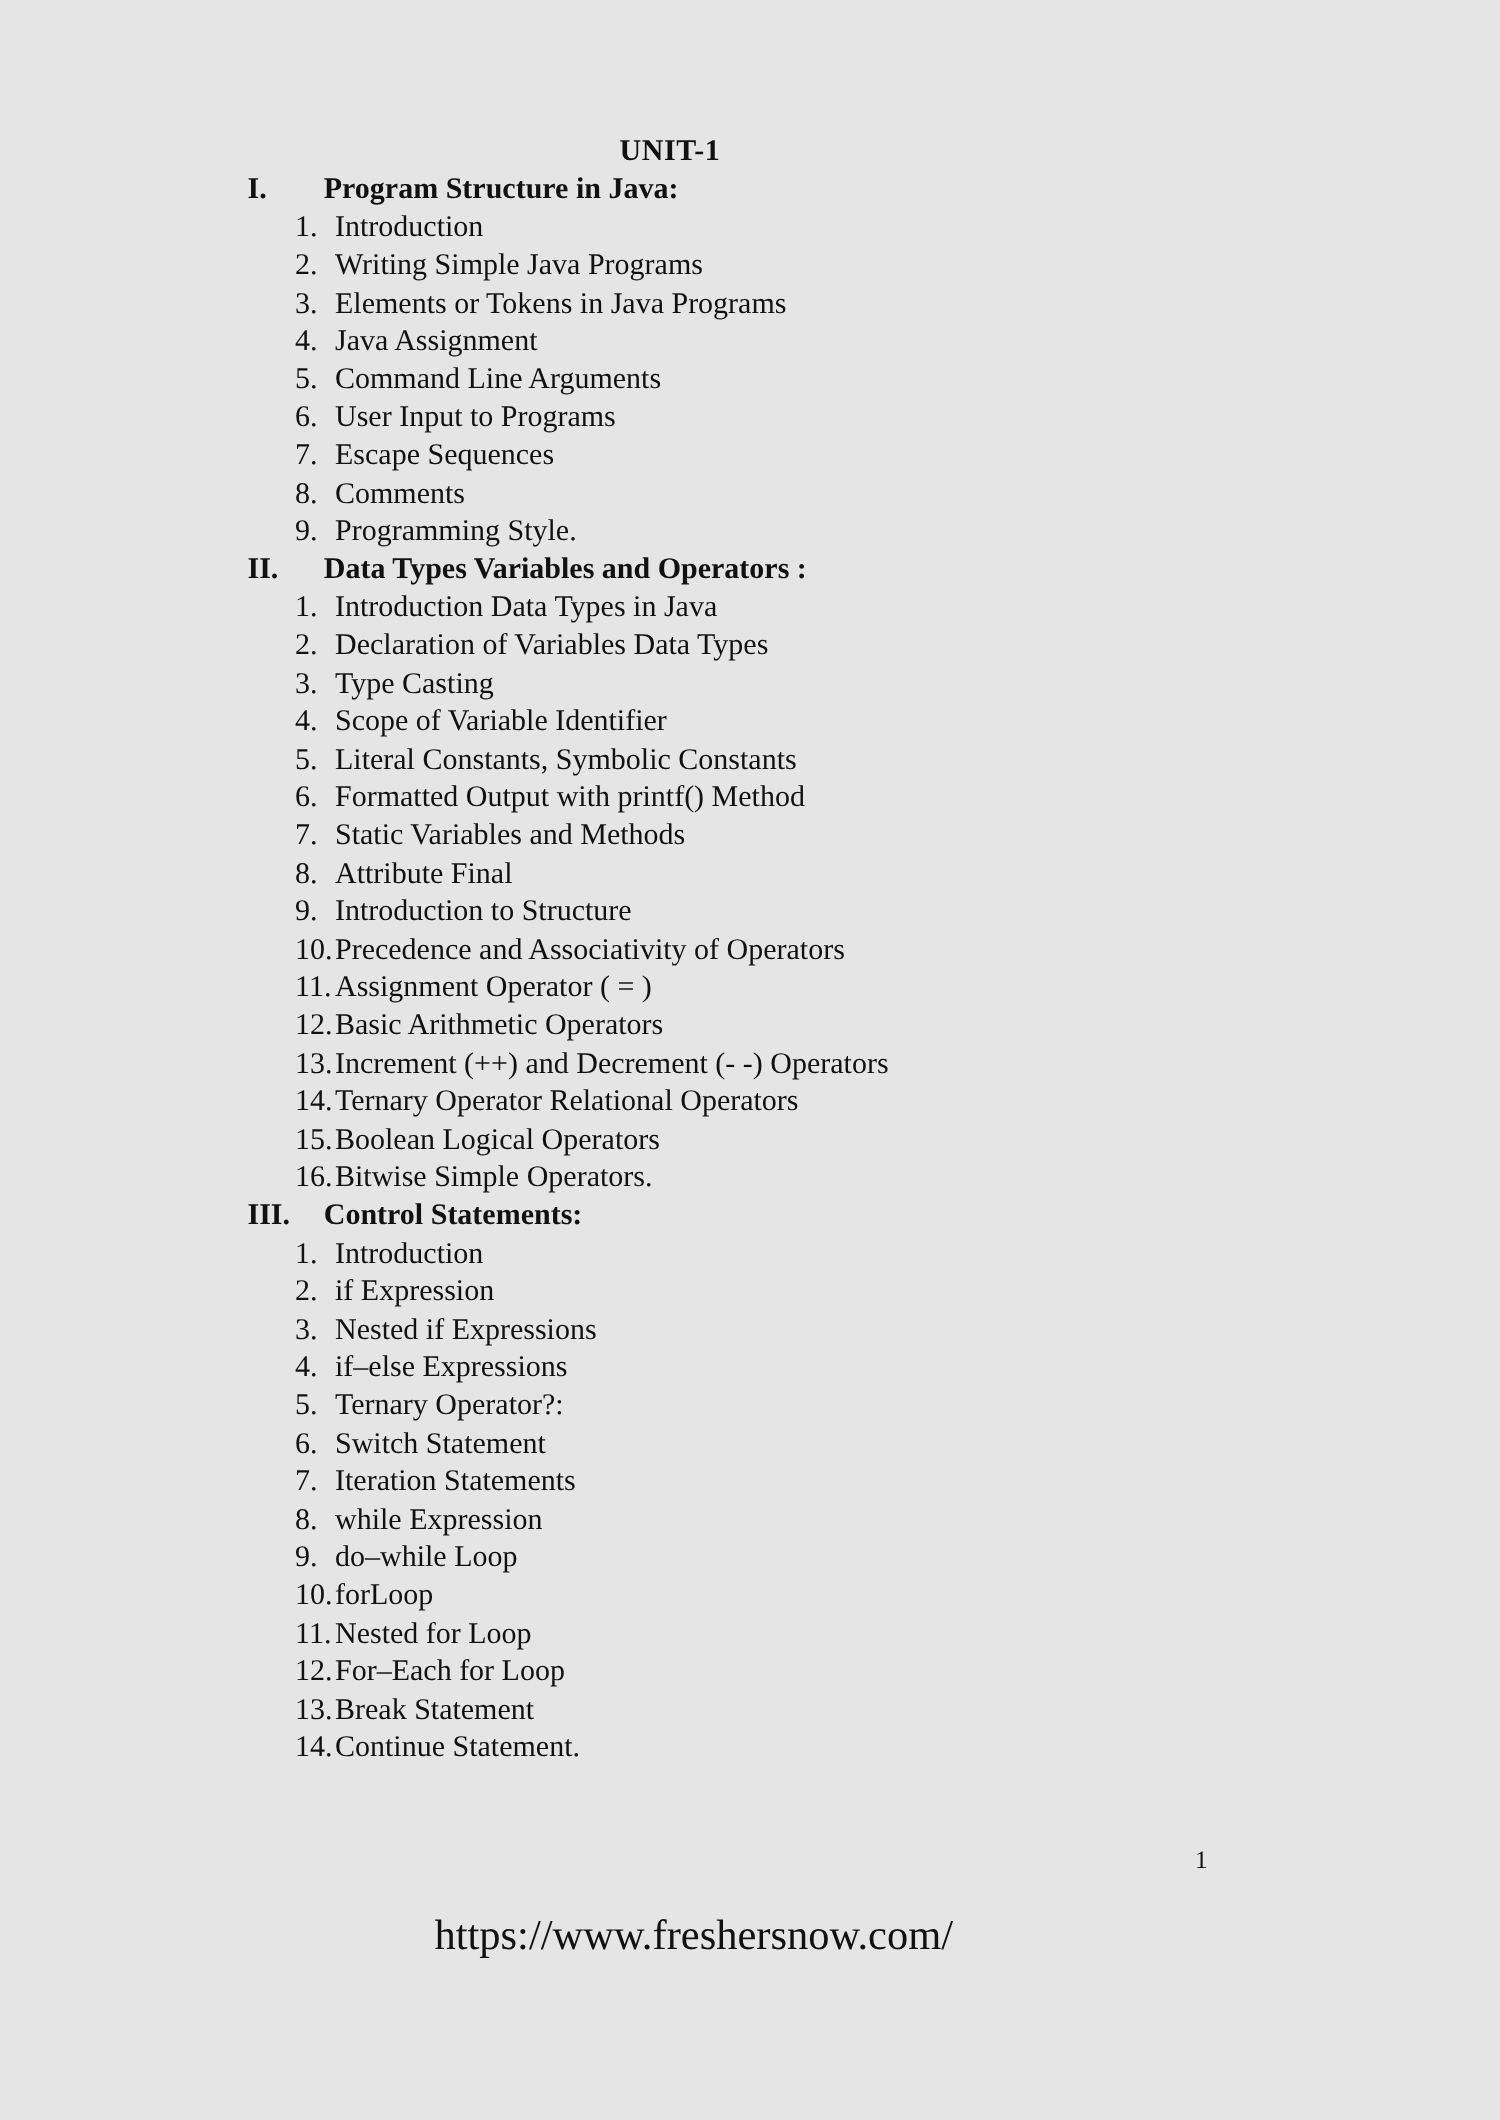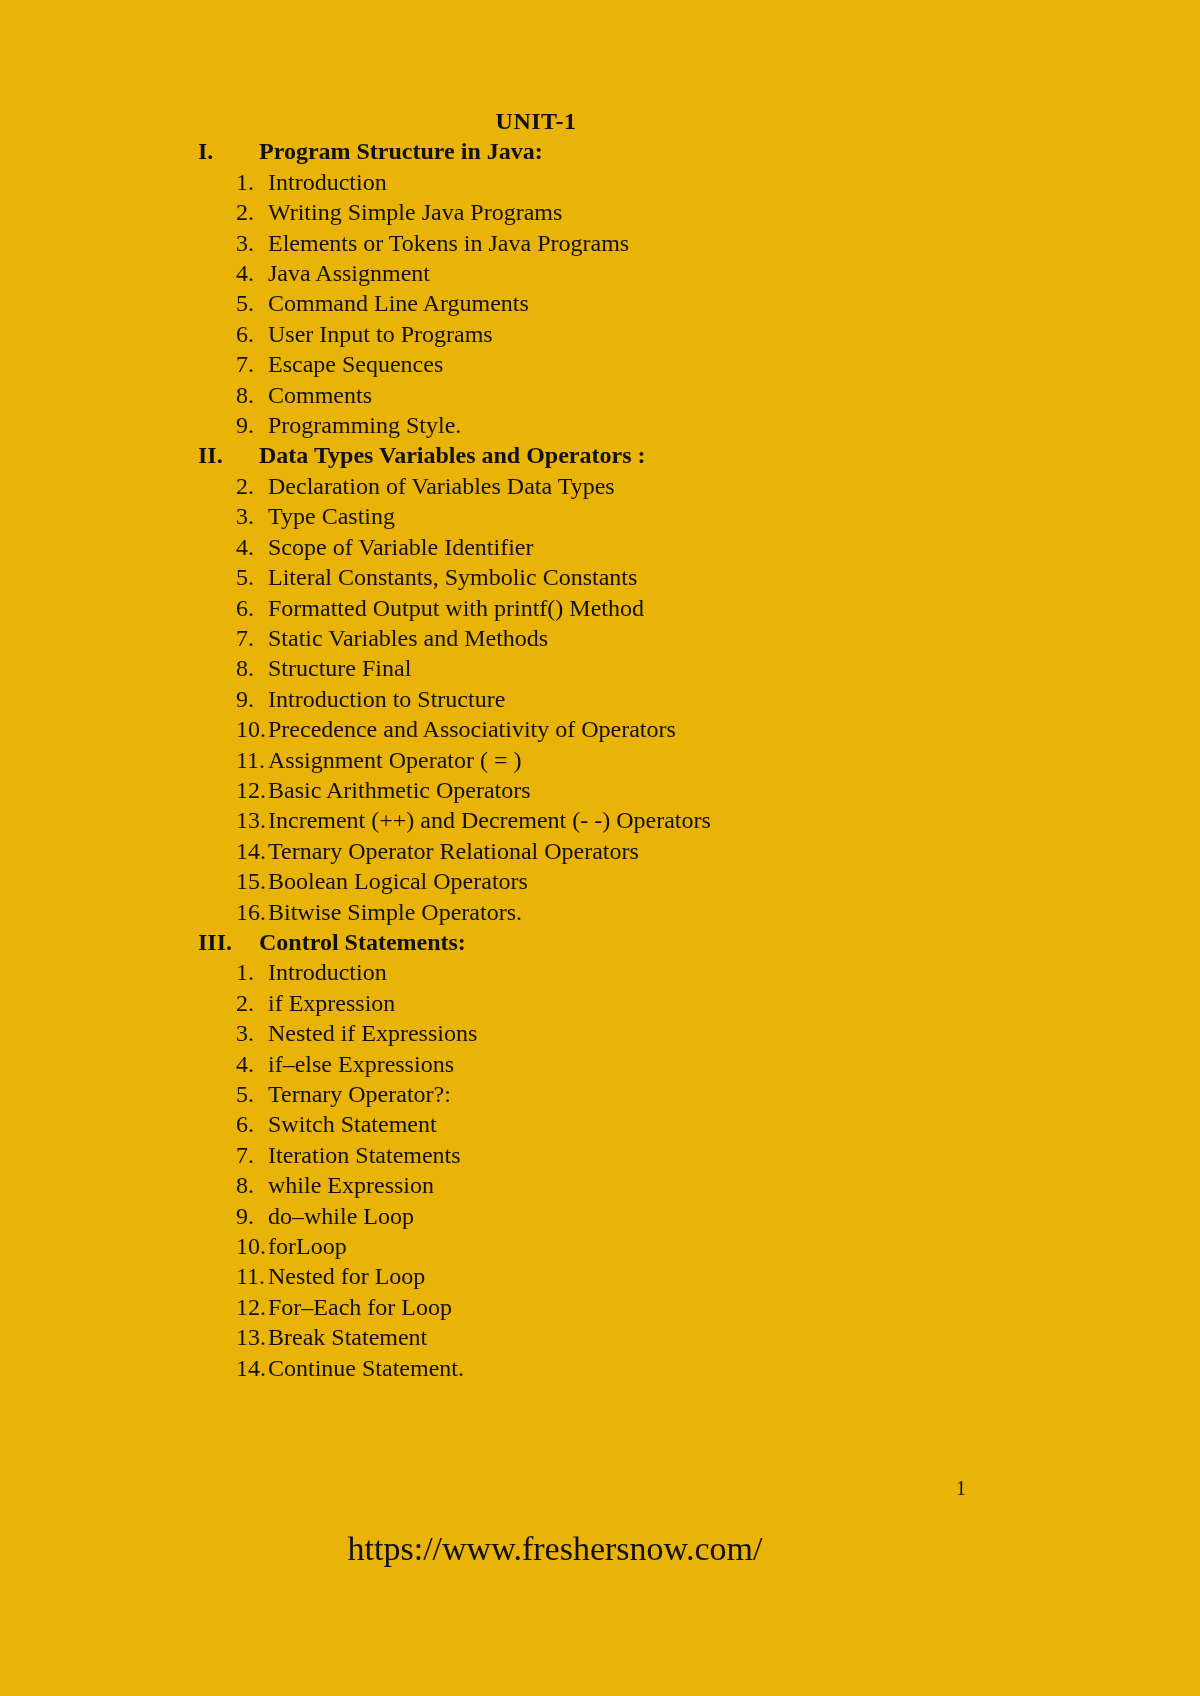--- a/index.html
+++ b/index.html
@@ -1,21 +1,21 @@
 <!DOCTYPE html>
 <html><head>
 <meta charset="utf-8">
 <style>
   html, body { margin: 0; padding: 0; background: #ffffff; }
   .page {
     position: relative;
     width: 1200px;
     height: 1696px;
     margin: 0 auto;
-    background: #eab308;
+    background: #e5e5e5;
     color: #111111;
     font-family: "Liberation Serif", serif;
     font-size: 24px;
     line-height: 30.4px;
     overflow: hidden;
   }
   .content {
     position: absolute;
     left: 162px;
     top: 106px;
@@ -76,27 +76,28 @@
     <div class="item"><span class="num">4.</span><span>Java Assignment</span></div>
     <div class="item"><span class="num">5.</span><span>Command Line Arguments</span></div>
     <div class="item"><span class="num">6.</span><span>User Input to Programs</span></div>
     <div class="item"><span class="num">7.</span><span>Escape Sequences</span></div>
     <div class="item"><span class="num">8.</span><span>Comments</span></div>
     <div class="item"><span class="num">9.</span><span>Programming Style.</span></div>
 
     <div class="sec-heading">
       <span class="sec-num">II.</span><span>Data Types Variables and Operators :</span>
     </div>
+    <div class="item"><span class="num">1.</span><span>Introduction Data Types in Java</span></div>
     <div class="item"><span class="num">2.</span><span>Declaration of Variables Data Types</span></div>
     <div class="item"><span class="num">3.</span><span>Type Casting</span></div>
     <div class="item"><span class="num">4.</span><span>Scope of Variable Identifier</span></div>
     <div class="item"><span class="num">5.</span><span>Literal Constants, Symbolic Constants</span></div>
     <div class="item"><span class="num">6.</span><span>Formatted Output with printf() Method</span></div>
     <div class="item"><span class="num">7.</span><span>Static Variables and Methods</span></div>
-    <div class="item"><span class="num">8.</span><span>Structure Final</span></div>
+    <div class="item"><span class="num">8.</span><span>Attribute Final</span></div>
     <div class="item"><span class="num">9.</span><span>Introduction to Structure</span></div>
     <div class="item"><span class="num">10.</span><span>Precedence and Associativity of Operators</span></div>
     <div class="item"><span class="num">11.</span><span>Assignment Operator ( = )</span></div>
     <div class="item"><span class="num">12.</span><span>Basic Arithmetic Operators</span></div>
     <div class="item"><span class="num">13.</span><span>Increment (++) and Decrement (- -) Operators</span></div>
     <div class="item"><span class="num">14.</span><span>Ternary Operator Relational Operators</span></div>
     <div class="item"><span class="num">15.</span><span>Boolean Logical Operators</span></div>
     <div class="item"><span class="num">16.</span><span>Bitwise Simple Operators.</span></div>
 
     <div class="sec-heading">

